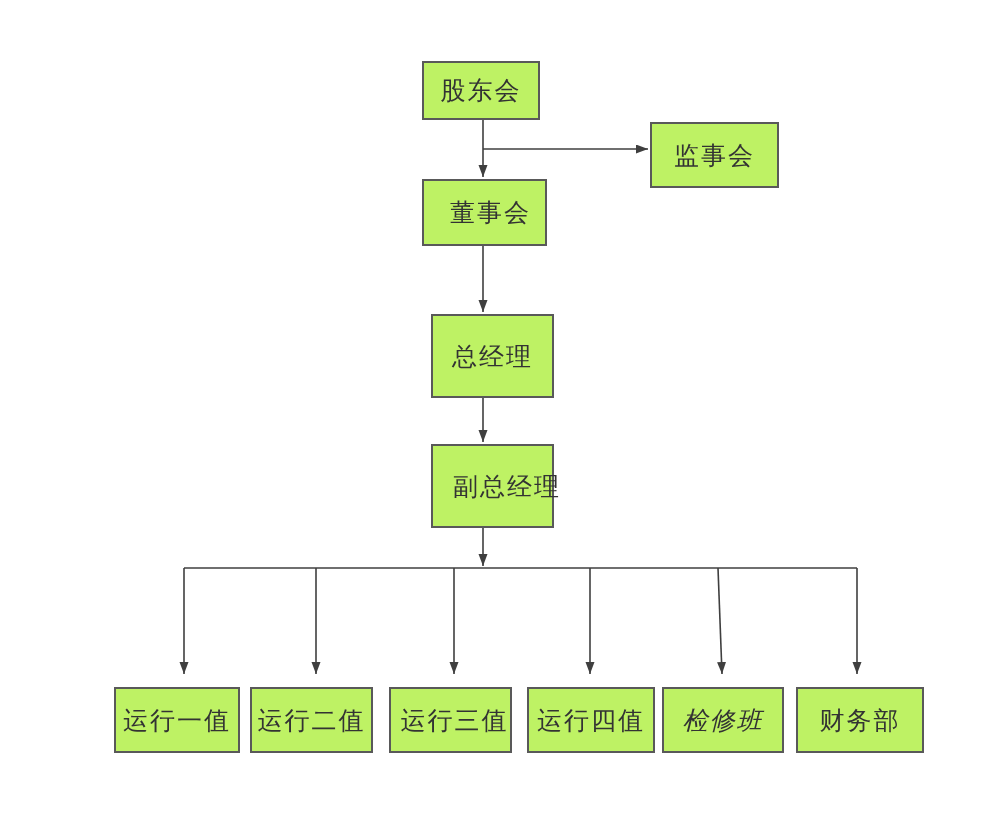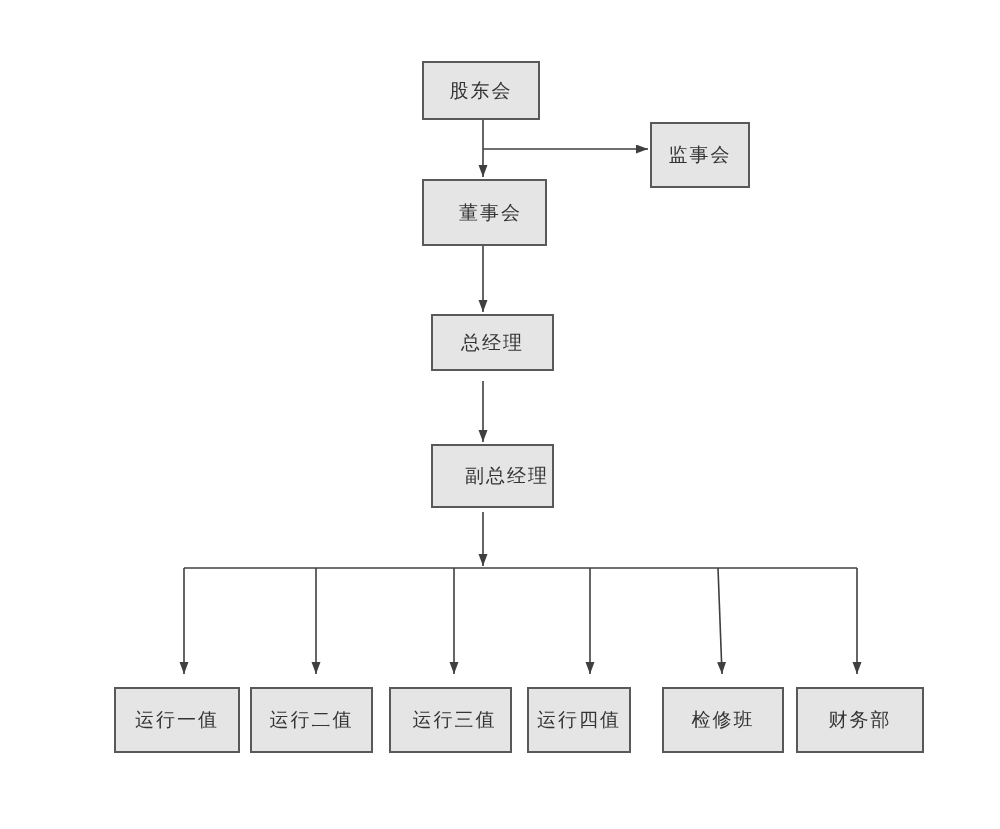--- a/index.html
+++ b/index.html
@@ -16,40 +16,40 @@
     background: #ffffff;
   }
   #connectors {
     position: absolute; left: 0; top: 0;
     width: 1000px; height: 829px;
     pointer-events: none;
   }
   .node {
     position: absolute;
     border: 2px solid #595959;
-    background: #e5e5e5;
+    background: #bef264;
     display: flex;
     align-items: center;
     justify-content: center;
-    font-size: 19px;
+    font-size: 25px;
     color: #333333;
     letter-spacing: 2px;
     white-space: nowrap;
   }
   
   .n-shareholders { left: 422px; top: 61px;  width: 118px; height: 59px; }
-  .n-supervisory  { left: 650px; top: 122px; width: 100px; height: 66px; }
+  .n-supervisory  { left: 650px; top: 122px; width: 129px; height: 66px; }
   .n-board        { left: 422px; top: 179px; width: 125px; height: 67px; padding-left: 12px; }
-  .n-gm           { left: 431px; top: 314px; width: 123px; height: 57px; }
-  .n-dgm          { left: 431px; top: 444px; width: 123px; height: 64px; padding-left: 29px; }
+  .n-gm           { left: 431px; top: 314px; width: 123px; height: 84px; }
+  .n-dgm          { left: 431px; top: 444px; width: 123px; height: 84px; padding-left: 29px; }
   .n-shift1       { left: 114px; top: 687px; width: 126px; height: 66px; }
   .n-shift2       { left: 250px; top: 687px; width: 123px; height: 66px; }
   .n-shift3       { left: 389px; top: 687px; width: 123px; height: 66px; padding-left: 8px; }
-  .n-shift4       { left: 527px; top: 687px; width: 104px; height: 66px; font-family: Liberation Mono, monospace; }
-  .n-maint        { left: 662px; top: 687px; width: 122px; height: 66px; }
+  .n-shift4       { left: 527px; top: 687px; width: 128px; height: 66px; font-family: Liberation Mono, monospace; }
+  .n-maint        { left: 662px; top: 687px; width: 122px; height: 66px; font-style: italic; }
   .n-finance      { left: 796px; top: 687px; width: 128px; height: 66px; }
 </style>
 </head>
 <body>
 
 <div id="canvas">
 
   <svg id="connectors" width="1000" height="829" viewBox="0 0 1000 829" xmlns="http://www.w3.org/2000/svg">
     <defs>
       <marker id="arrow" markerUnits="userSpaceOnUse" markerWidth="14" markerHeight="11" refX="12" refY="4.5" orient="auto">

